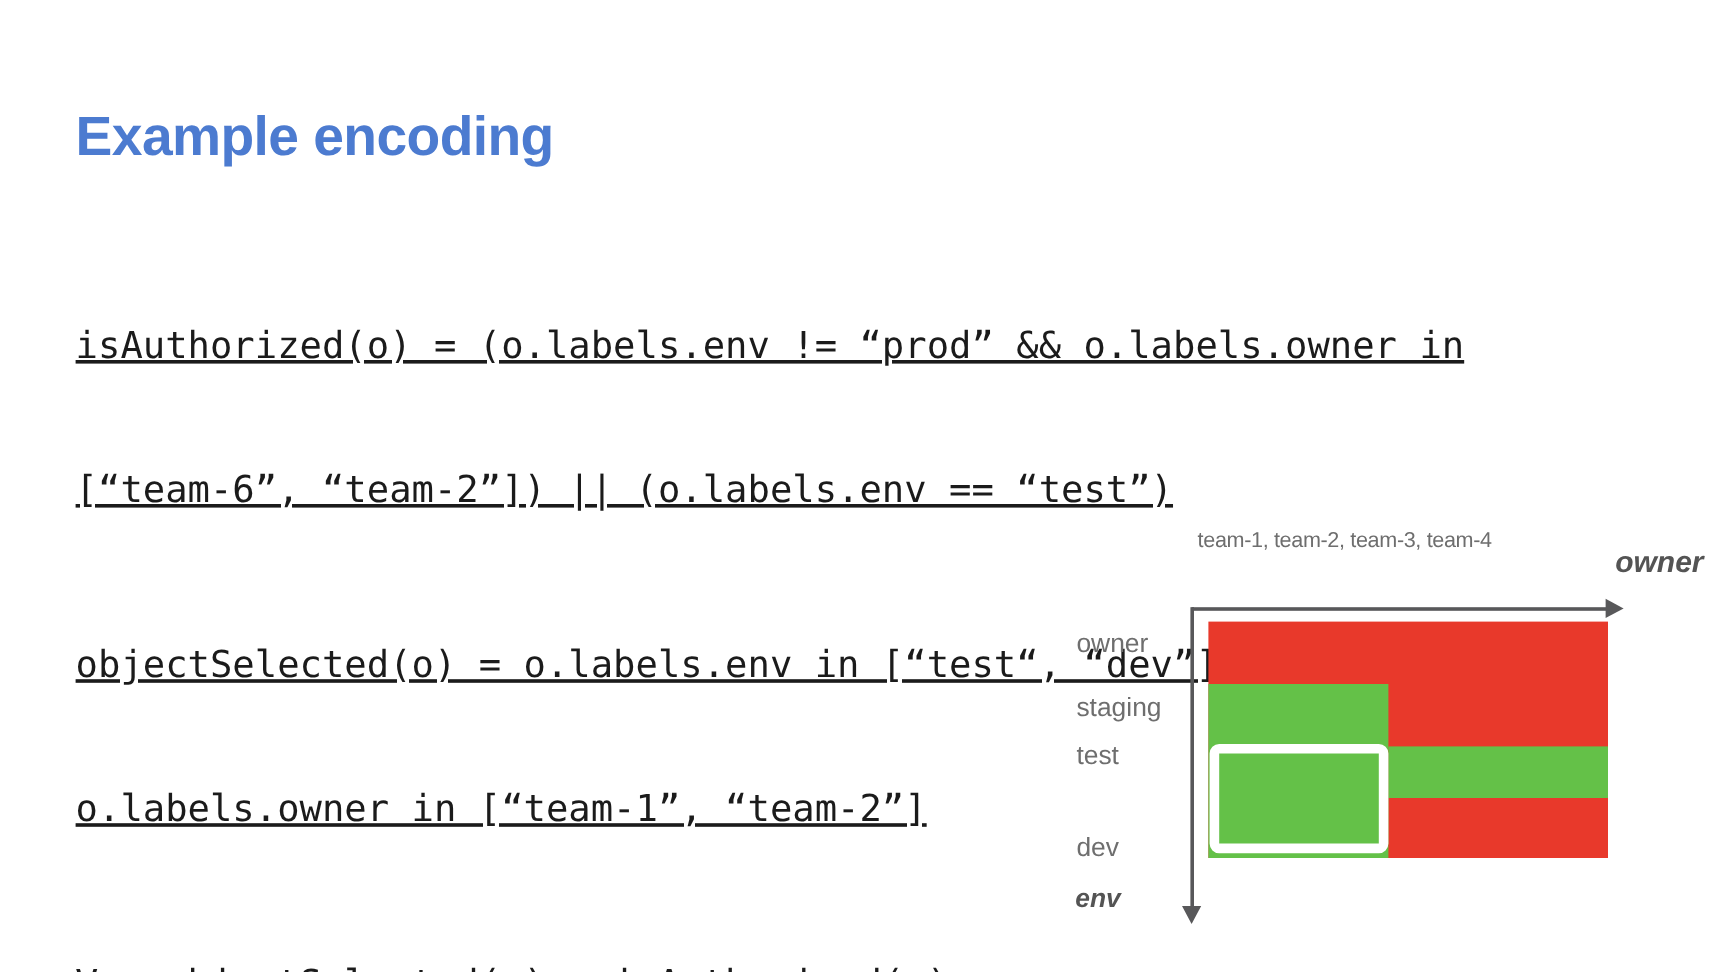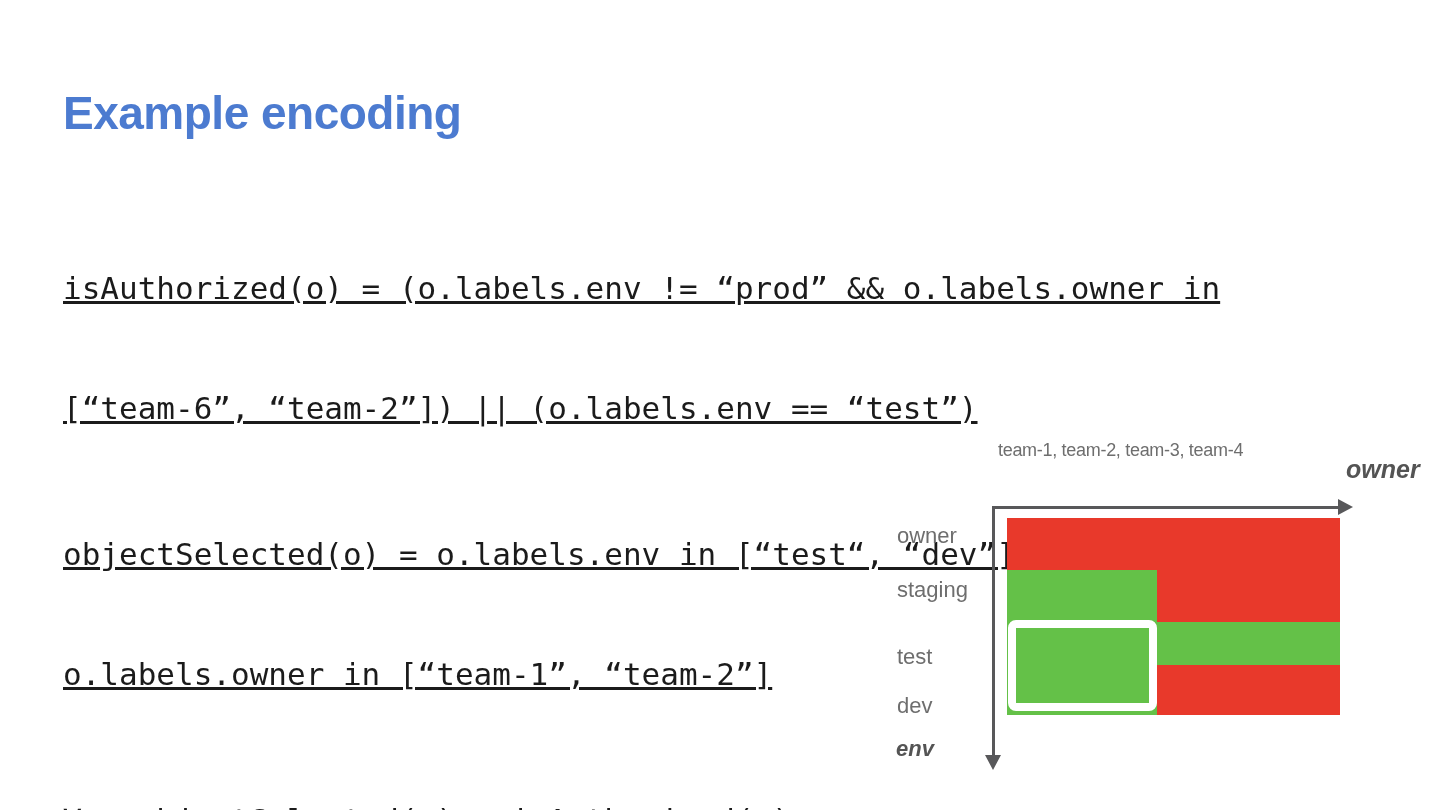--- a/index.html
+++ b/index.html
@@ -42,21 +42,21 @@
     position: absolute; left: 16px; top: 296px;
     font-size: 22px; font-weight: bold; font-style: italic;
     color: var(--axis_label_dark, #545454);
   }
   .row-label {
     position: absolute; left: 17px;
     font-size: 22px; color: var(--label_gray, #6E6E6E);
   }
   .row-prod    { top: 83px; }
   .row-staging { top: 137px; }
-  .row-test    { top: 204px; }
+  .row-test    { top: 177px; }
   .row-dev     { top: 243px; margin-top: 10px; }
 
   .axis-h-line {
     position: absolute; left: 113px; top: 66px; width: 346px; height: 3px;
     background: var(--axis_gray, #58585A);
   }
   .axis-h-head {
     position: absolute; left: 458px; top: 59px;
     width: 0; height: 0;
     border-left: 15px solid var(--axis_gray, #58585A);

